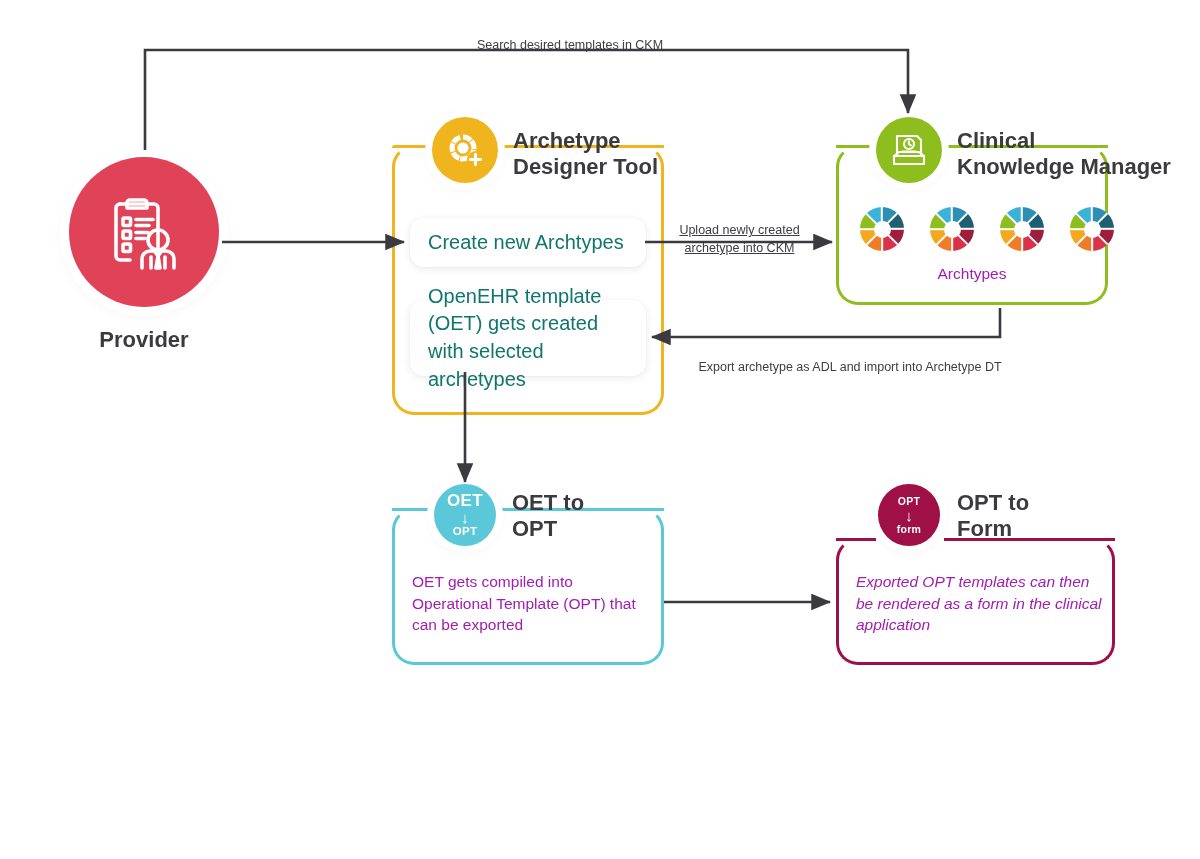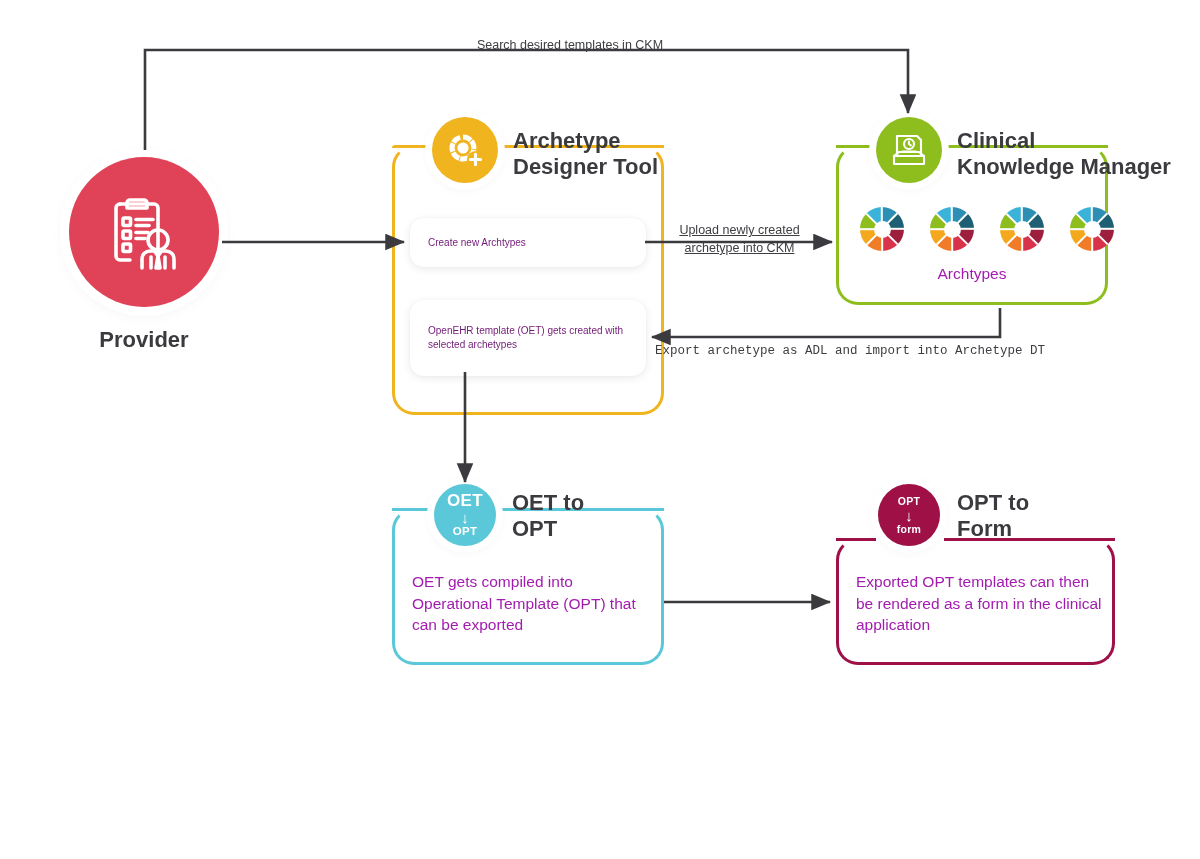--- a/index.html
+++ b/index.html
@@ -81,22 +81,22 @@
     position: absolute;
     box-sizing: border-box;
     background: #ffffff;
     border-radius: 14px;
     box-shadow: 0 2px 9px rgba(0,0,0,0.085), 0 0 2px rgba(0,0,0,0.04);
     display: flex;
     align-items: center;
     z-index: 20;
   }
   .card-text {
-    font-size: 10px;
-    color: #701a75;
+    font-size: 20px;
+    color: #0f766e;
     line-height: 1.38;
     padding: 0 18px;
   }
 
   
   .frame-text {
     position: absolute;
     font-size: 15.5px;
     color: #a21caf;
     z-index: 20;
@@ -198,21 +198,21 @@
 
     <g>
       <path d="M664,602 L830,602" fill="none" stroke="#3b3b3f" stroke-width="2.6" marker-end="url(#arrowhead)"></path>
     </g>
   </svg>
 
   <div class="edge-label" style="left:395px; top:36px; width:350px;">Search desired templates in CKM</div>
 
   <div class="edge-label" style="left:662px; top:221px; width:155px;text-decoration:underline;">Upload newly created archetype into CKM</div>
 
-  <div class="edge-label" style="left:650px; top:342px; width:400px;font-family:Liberation Mono, monospace;">Export archetype as ADL and import into Archetype DT</div>
+  <div class="edge-label" style="left:650px; top:358px; width:400px;">Export archetype as ADL and import into Archetype DT</div>
 
   <div class="node-circle big" style="left:69px; top:157px; background:#e04257;">
     <span style="display:block; width:88px; height:88px;">
       <svg viewBox="0 0 88 88" width="88" height="88" aria-hidden="true">
         <g fill="none" stroke="#ffffff" stroke-width="3.6" stroke-linecap="round" stroke-linejoin="round">
           <path d="M20,16 h34 a4,4 0 0 1 4,4 v44"></path>
           <path d="M20,16 a4,4 0 0 0 -4,4 v48 a4,4 0 0 0 4,4 h10"></path>
           <path d="M30,12 h14 a3,3 0 0 1 3,3 v5 h-20 v-5 a3,3 0 0 1 3,-3 z"></path>
           <rect x="23" y="30" width="7.5" height="7.5" rx="1.2"></rect>
           <rect x="23" y="43" width="7.5" height="7.5" rx="1.2"></rect>
@@ -359,15 +359,15 @@
     <span class="stack-label tiny">
       <span class="t">OPT</span>
       <span class="arw">↓</span>
       <span class="b">form</span>
     </span>
   </div>
   <div class="node-title title-xl" style="left:957px; top:490px; width:180px;">
     <div>OPT to</div>
     <div>Form</div>
   </div>
-  <div class="frame-text" style="left:856px; top:571px; width:250px;">Exported OPT templates can then be rendered as a form in the clinical application</div>
+  <div class="frame-text" style="left:856px; top:571px; width:250px;font-style:italic;">Exported OPT templates can then be rendered as a form in the clinical application</div>
 
 </div>
 
 </body></html>

